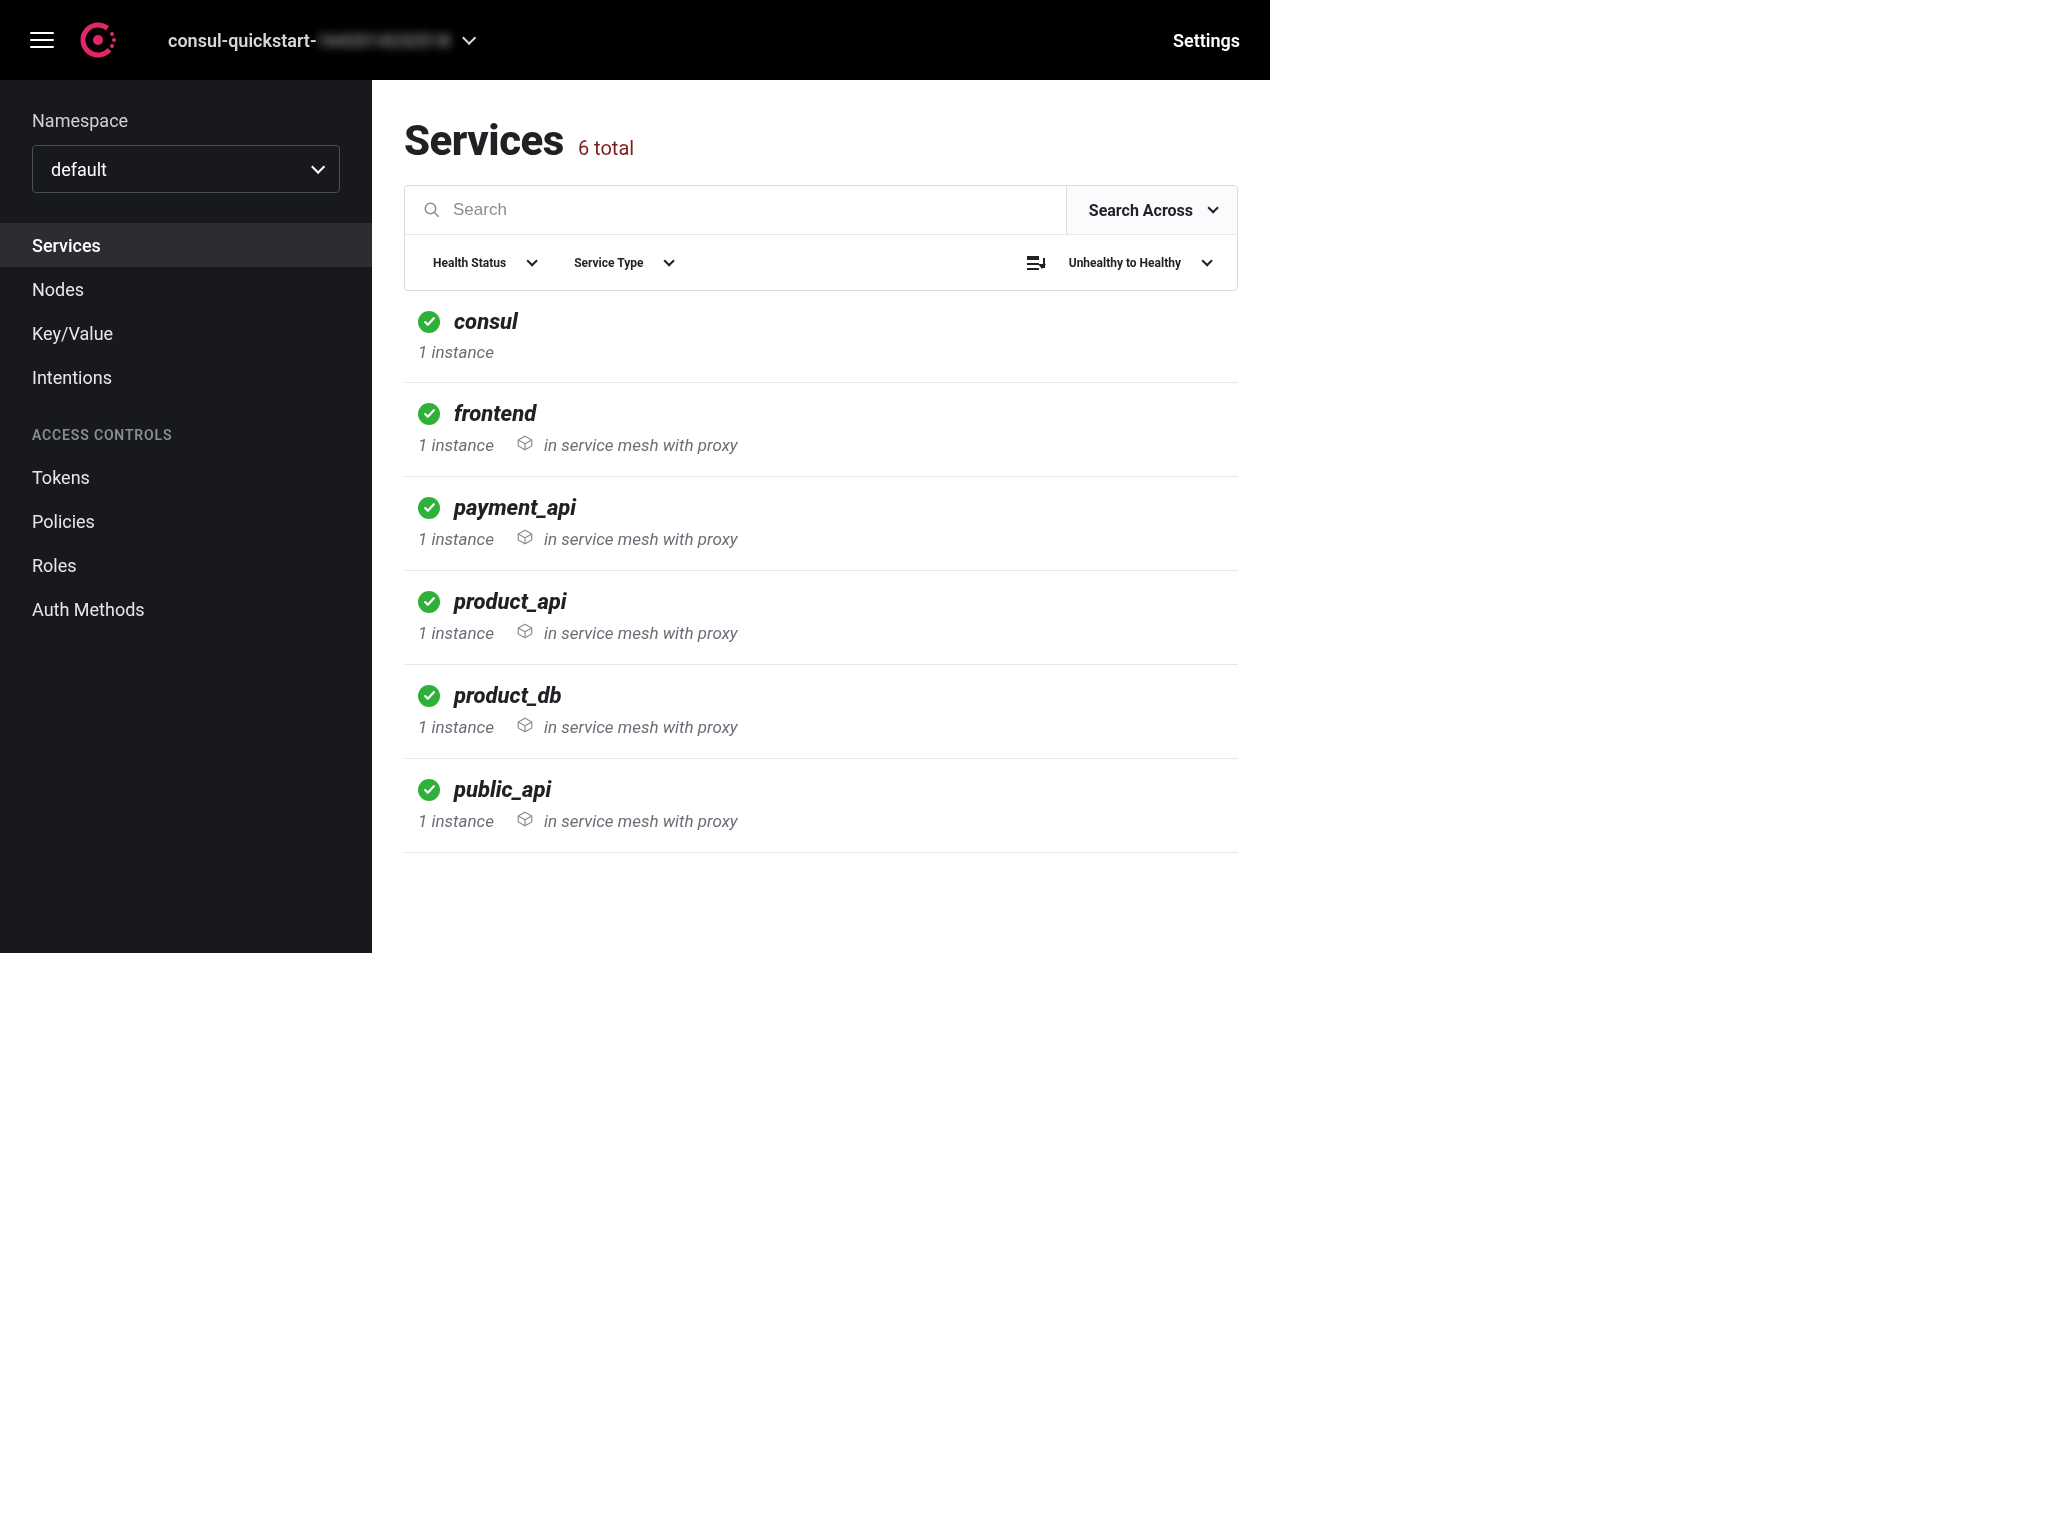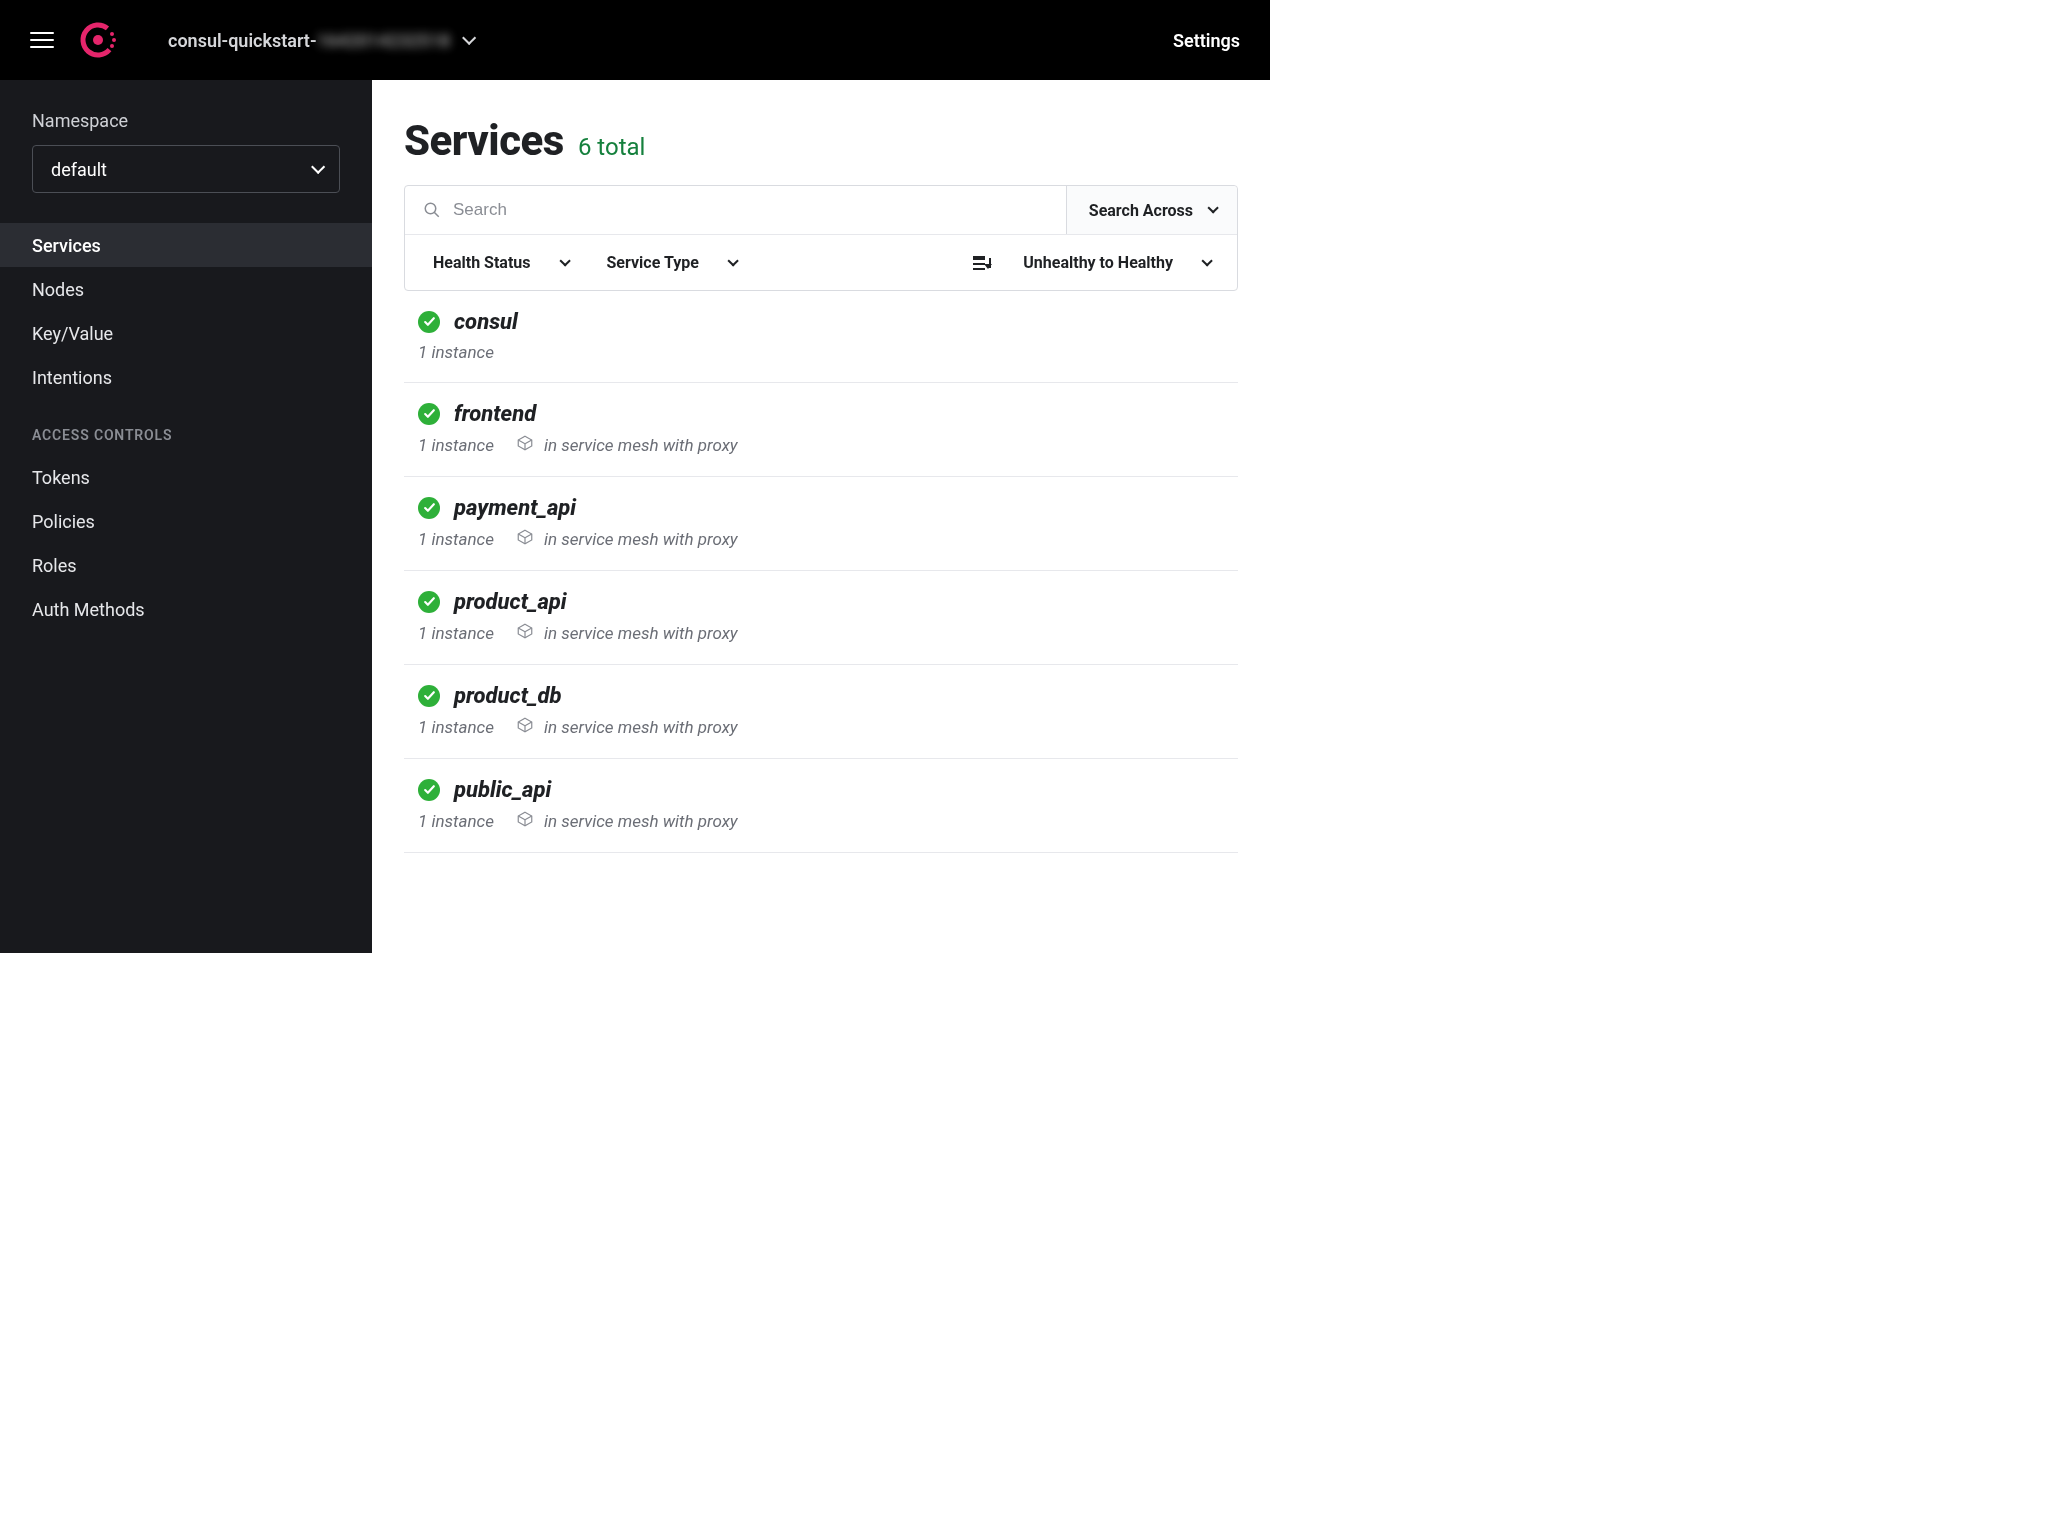--- a/index.html
+++ b/index.html
@@ -76,21 +76,21 @@
   }
   .side-item.active { background: #2b2d33; color: #fff; font-weight: 500; }
   .side-section {
     padding: 28px 32px 12px; color: #8a8d94; font-size: 14px;
     letter-spacing: .06em; font-weight: 600;
   }
 
   
   .page-title-row { display: flex; align-items: baseline; gap: 14px; margin-bottom: 20px; }
   .page-title { font-size: 42px; font-weight: 800; letter-spacing: -.5px; }
-  .page-subtitle { color: #15803d; font-size: 24px; }
+  .page-subtitle { color: #7f1d1d; font-size: 20px; }
 
   .toolbar {
     border: 1px solid #d9dbe0; border-radius: 4px;
     background:#fff;
   }
   .toolbar-top { display:flex; }
   .search-wrap {
     flex:1; display:flex; align-items:center; gap:12px;
     padding: 0 18px; height: 48px;
   }
@@ -102,22 +102,22 @@
     border-left:1px solid #d9dbe0; height:48px; padding:0 22px;
     display:flex; align-items:center; gap:14px; font-weight:700; font-size:16px;
     cursor:pointer; background:#fafbfc;
     border-top-right-radius:4px;
   }
   .toolbar-bottom {
     display:flex; align-items:center; height:56px;
     border-top:1px solid #e7e8ec; padding:0 28px; gap:40px;
   }
   .filter-pill {
-    display:flex; align-items:center; gap:28px;
-    font-weight:700; font-size:16px; cursor:pointer;
+    display:flex; align-items:center; gap:20px;
+    font-weight:700; font-size:12px; cursor:pointer;
   }
   .toolbar-bottom .spacer { flex:1; }
   .sort-icon { width:16px; height:14px; position:relative; margin-right:6px; }
   .sort-icon::before, .sort-icon::after {
     content:""; position:absolute; left:0; right:4px; height:2px; background:#1f2124;
   }
   .sort-icon::before { top:2px; box-shadow: 0 5px 0 #1f2124, 0 10px 0 #1f2124; width:12px; }
   .sort-icon .arrow {
     position:absolute; right:-2px; top:2px; width:6px; height:10px;
     border-right:2px solid #1f2124;

